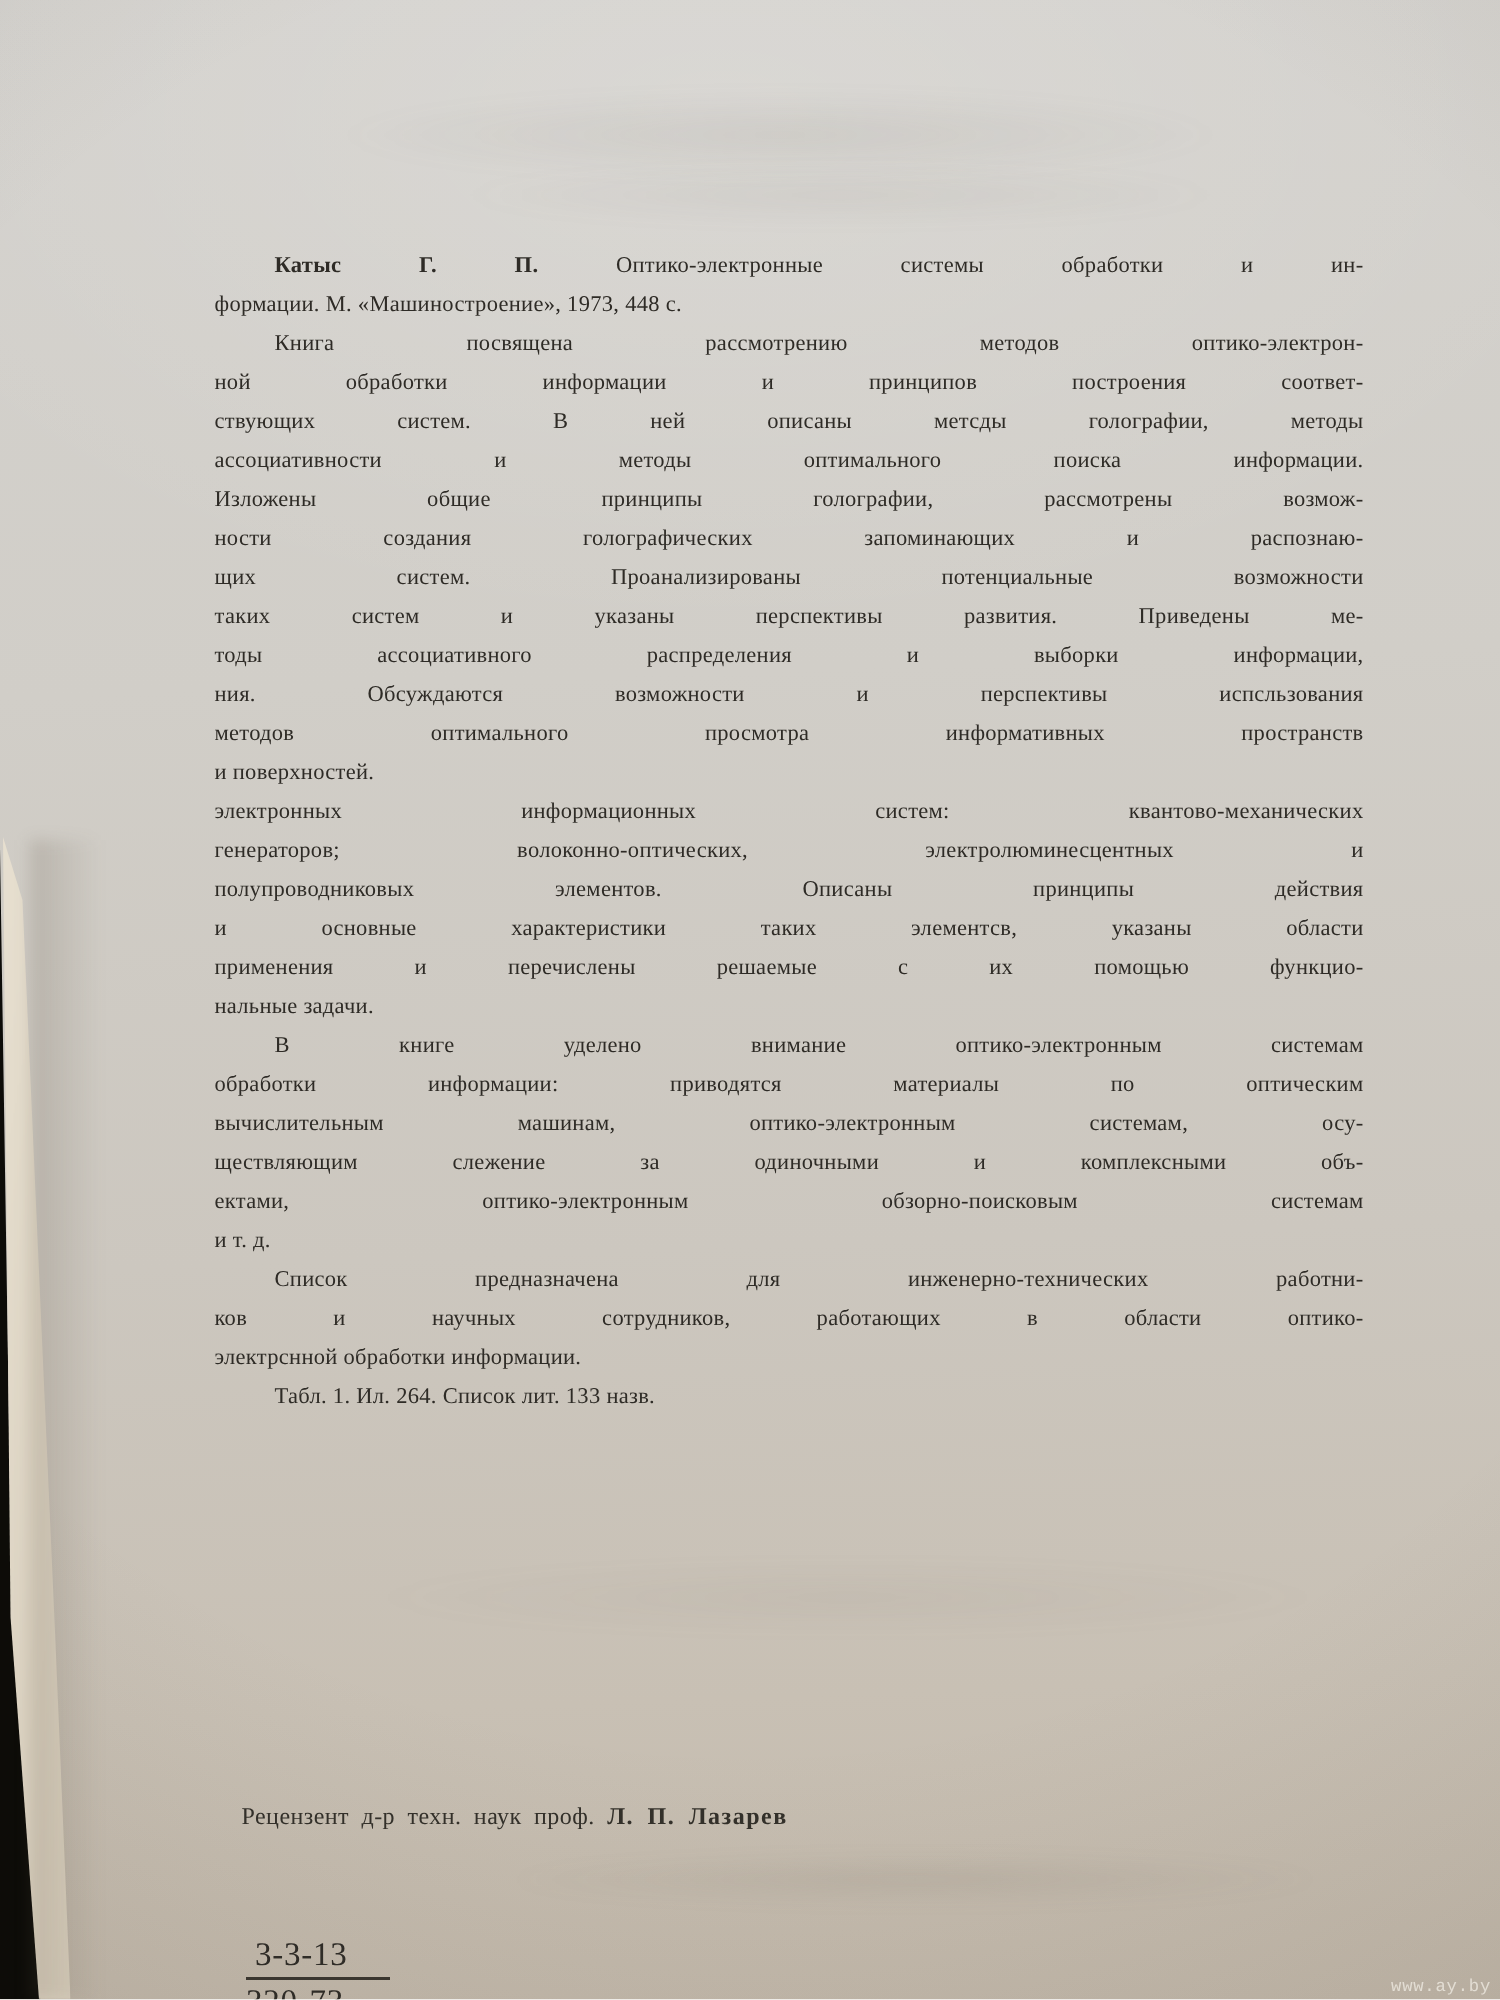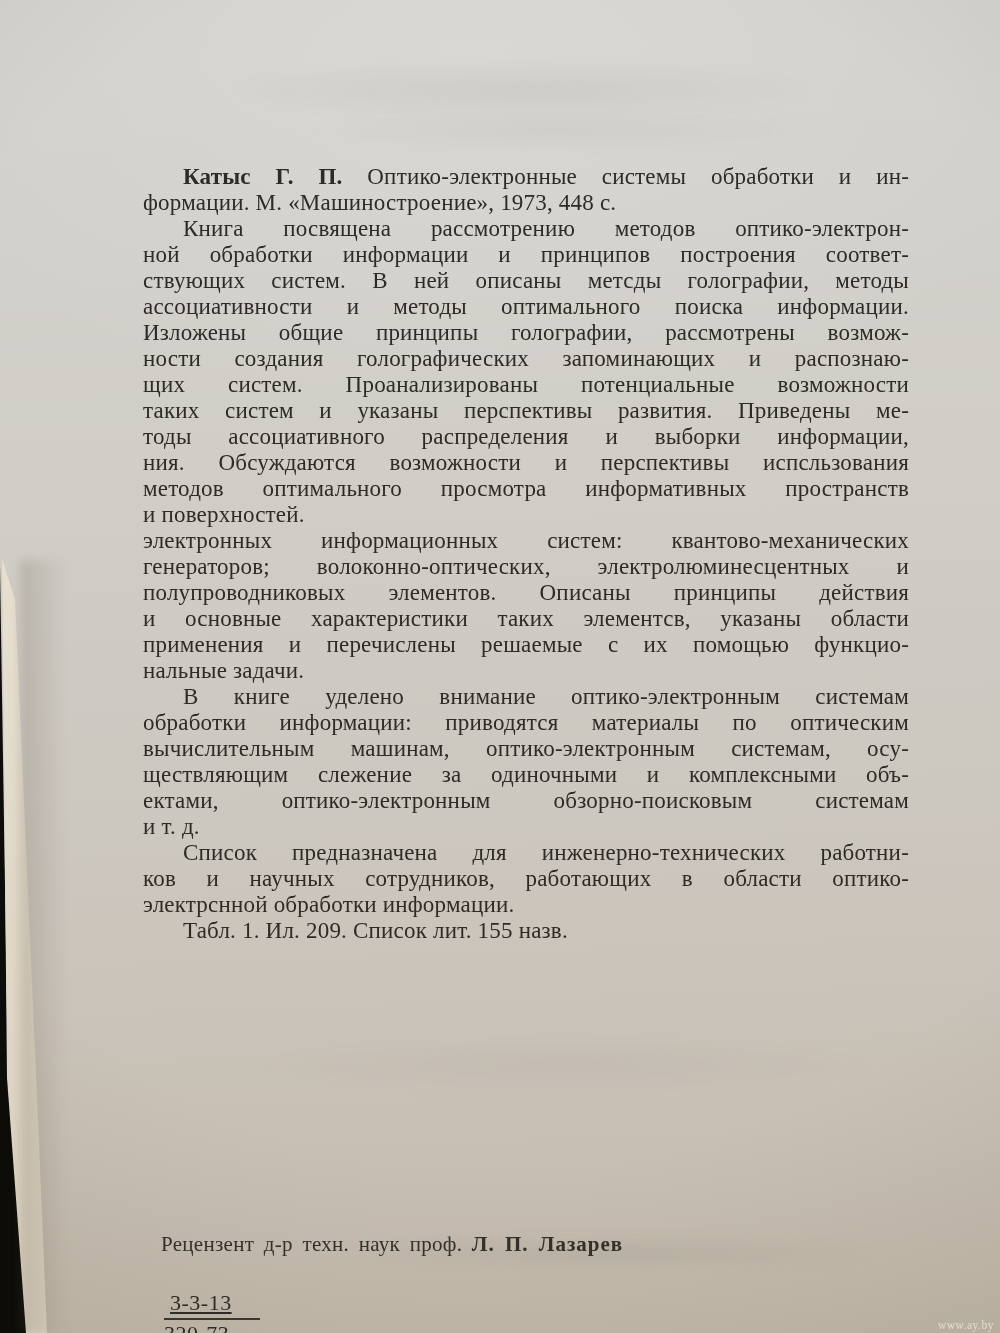--- a/index.html
+++ b/index.html
@@ -36,43 +36,43 @@
   }
   .edge-shadow {
     position: absolute; left: 20px; top: 560px; width: 55px; height: 773px;
     background: linear-gradient(90deg, rgba(85,74,58,0.18), rgba(85,74,58,0) 85%);
     filter: blur(5px);
   }
 
   
   #annotation {
     position: absolute; left: 143px; top: 164px; width: 766px;
-    font-size: 23px; line-height: 26px; color: #2e2b26;
+    font-size: 15px; line-height: 26px; color: #2e2b26;
     letter-spacing: 0.2px;
   }
   .ln { text-align: justify; text-align-last: justify; white-space: nowrap; }
   .ln.noj { text-align: left; text-align-last: left; }
   .ln.ind { padding-left: 40px; }
   .b { font-weight: 700; }
 
   #reviewer {
-    position: absolute; left: 161px; top: 1232px;
-    font-size: 21px; color: #33302a; letter-spacing: 0.3px; word-spacing: 4px;
+    position: absolute; left: 161px; top: 1203px;
+    font-size: 16px; color: #33302a; letter-spacing: 0.3px; word-spacing: 4px;
     white-space: nowrap;
   }
   #reviewer .b { letter-spacing: 1px; }
 
   #imprint { position: absolute; left: 164px; top: 1290px; color: #2f2c27; }
-  #imprint .num { font-size: 22px; letter-spacing: 0.5px; text-decoration: underline; }
+  #imprint .num { font-size: 22px; letter-spacing: 0.5px; }
   #imprint .upper { padding-left: 6px; }
   #imprint .rule { width: 96px; height: 2px; background: #3a362f; margin: 2px 0 1px 0; }
 
   #watermark {
     position: absolute; right: 6px; bottom: 2px;
-    font-family: Liberation Serif, serif;
+    font-family: Liberation Mono, monospace;
     font-size: 11.5px; color: rgba(238,234,226,0.78); letter-spacing: 0.5px;
   }
 </style>
 </head>
 <body>
 
 <div id="photo">
 
   <div class="smudge s1"></div>
   <div class="smudge s2"></div>
@@ -106,21 +106,21 @@
     <div class="ln noj">нальные задачи.</div>
     <div class="ln ind">В книге уделено внимание оптико-электронным системам</div>
     <div class="ln">обработки информации: приводятся материалы по оптическим</div>
     <div class="ln">вычислительным машинам, оптико-электронным системам, осу-</div>
     <div class="ln">ществляющим слежение за одиночными и комплексными объ-</div>
     <div class="ln">ектами, оптико-электронным обзорно-поисковым системам</div>
     <div class="ln noj">и т. д.</div>
     <div class="ln ind">Список предназначена для инженерно-технических работни-</div>
     <div class="ln">ков и научных сотрудников, работающих в области оптико-</div>
     <div class="ln noj">электрснной обработки информации.</div>
-    <div class="ln ind noj">Табл. 1. Ил. 209. Список лит. 155 назв.</div>
+    <div class="ln ind noj">Табл. 1. Ил. 264. Список лит. 133 назв.</div>
   </div>
 
   <div id="reviewer"><span>Рецензент д-р техн. наук проф.</span> <span class="b">Л. П. Лазарев</span></div>
 
   <div id="imprint">
     <div class="num upper">3-3-13</div>
     <div class="rule"></div>
     <div class="num">320-73</div>
   </div>
 

